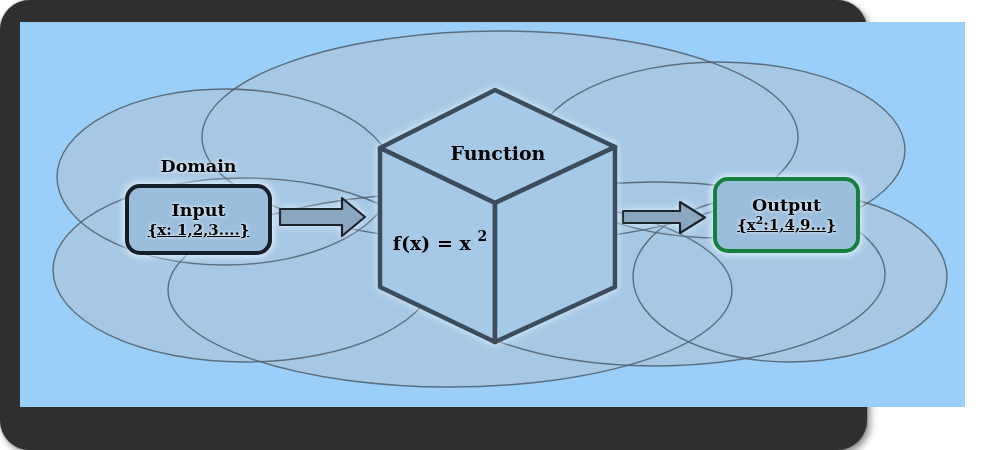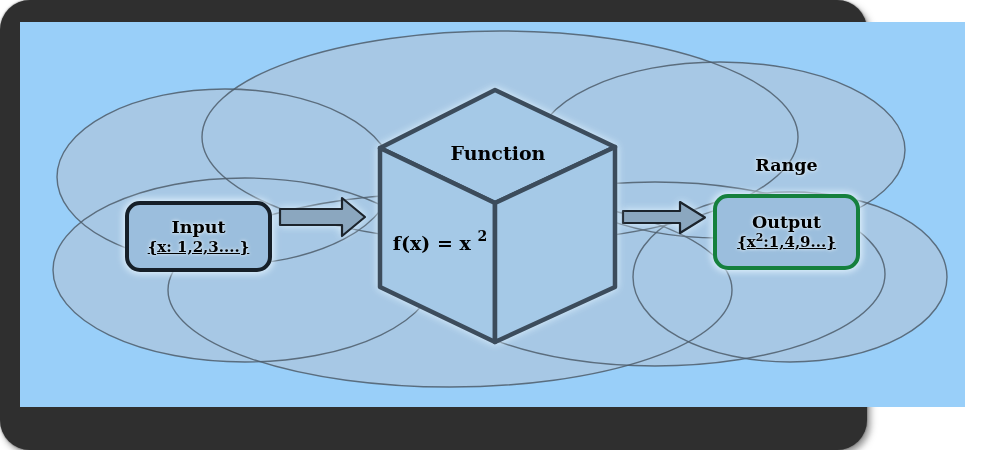--- a/index.html
+++ b/index.html
@@ -37,21 +37,21 @@
     font-weight:bold;font-size:17.5px;color:#000;
     text-shadow:0 0 3px rgba(240,250,255,.95),0 0 6px rgba(240,250,255,.6);
   }
   .domain-title{left:105px;top:134px;}
   .range-title{left:693px;top:133px;}
   .io-box{
     position:absolute;width:147px;
     background:#9bbedd;border-radius:15px;
     display:flex;flex-direction:column;justify-content:center;align-items:center;
     box-shadow:0 0 7px 2px rgba(228,244,255,.9);
-    color:#000;text-shadow:0 0 3px rgba(240,250,255,.95),0 0 5px rgba(240,250,255,.6);margin-top:17px;
+    color:#000;text-shadow:0 0 3px rgba(240,250,255,.95),0 0 5px rgba(240,250,255,.6);
   }
   .input-box{left:105px;top:162px;height:71px;border:4px solid #161f28;}
   .output-box{left:693px;top:155px;height:76px;border:4px solid #15803d;}
   .io-name{font-weight:bold;font-size:17.5px;line-height:1.2;}
   .io-set{font-weight:bold;font-size:15px;line-height:1.25;text-decoration:underline;}
   .io-set sup{font-size:.72em;vertical-align:super;line-height:0;}
 </style>
 </head>
 <body>
 
@@ -95,25 +95,25 @@
           <polygon class="cube-face" points="475,181 595,125 595,265 475,320"></polygon>
         </g>
         <text class="svg-label fn-title" x="478" y="138">Function</text>
         <text class="svg-label fn-formula" x="420" y="228">
           <tspan>f(x) = x</tspan>
           <tspan class="sup" dy="-9">2</tspan>
         </text>
       </g>
     </svg>
 
+    <div class="shape-title domain-title">Domain</div>
     <div class="io-box input-box">
       <div class="io-name">Input</div>
       <div class="io-set">{x: 1,2,3....}</div>
     </div>
 
-    <div class="shape-title range-title">Range</div>
     <div class="io-box output-box">
       <div class="io-name">Output</div>
       <div class="io-set"><span>{x</span><sup>2</sup><span>:1,4,9...}</span></div>
     </div>
 
   </div>
 </div>
 
 </body></html>

